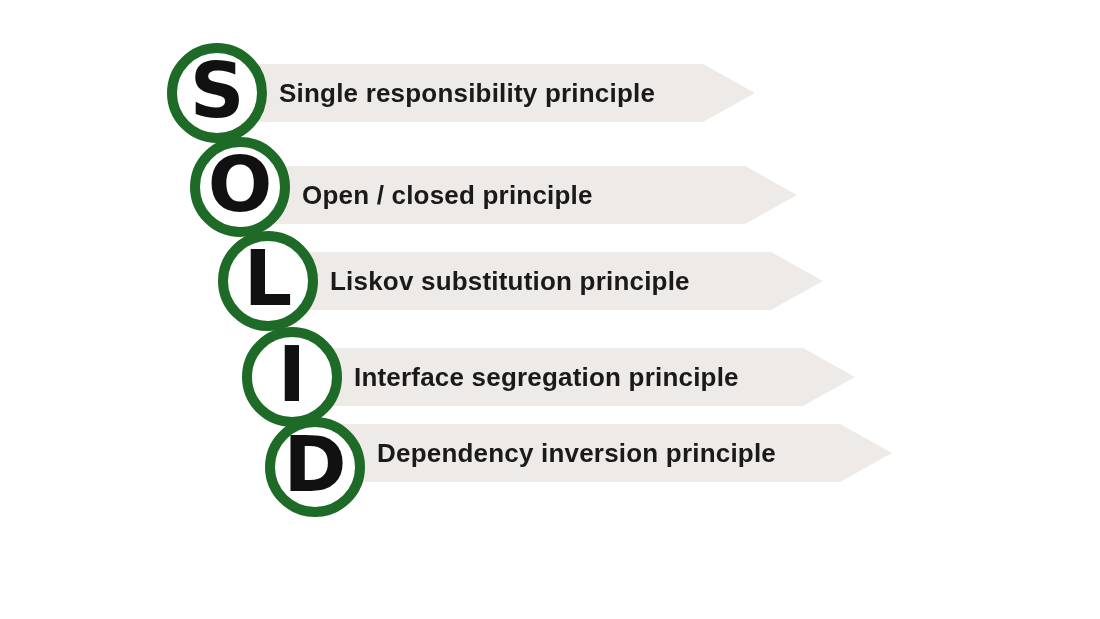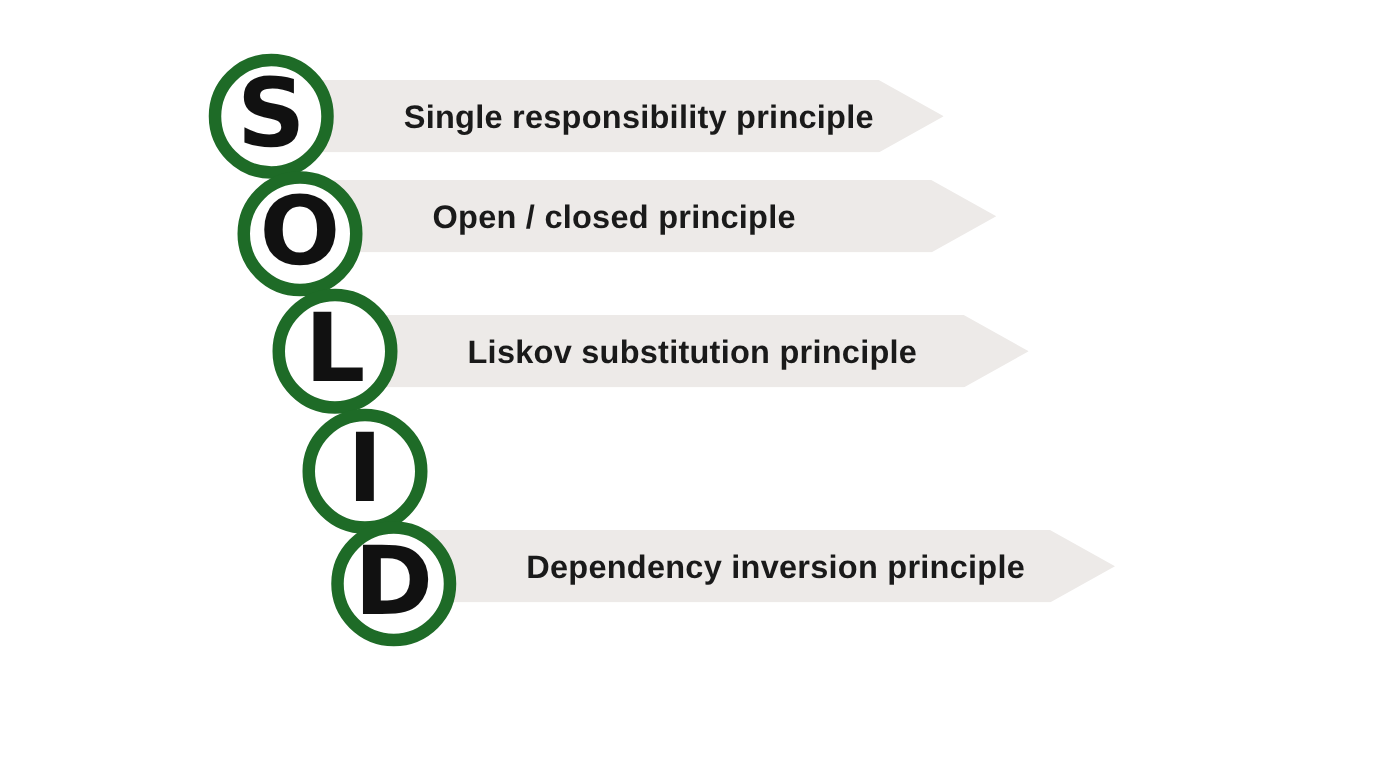--- a/index.html
+++ b/index.html
@@ -27,24 +27,23 @@
     clip-path: polygon(0 0, calc(100% - 52px) 0, 100% 50%, calc(100% - 52px) 100%, 0 100%);
     display: flex;
     align-items: center;
   }
   .banner-label {
     font-weight: bold;
     font-size: 26px;
     color: var(--text);
     letter-spacing: 0.2px;
     white-space: nowrap;
-    margin-left: 44px;
   }
   .b0 { left: 217px; top:  64px; width: 538px; padding-left: 62px; }
-  .b1 { left: 240px; top: 144px; width: 557px; padding-left: 62px; }
+  .b1 { left: 240px; top: 166px; width: 557px; padding-left: 62px; }
   .b2 { left: 268px; top: 252px; width: 555px; padding-left: 62px; text-align: right; }
   .b3 { left: 292px; top: 348px; width: 563px; padding-left: 62px; }
   .b4 { left: 315px; top: 424px; width: 577px; padding-left: 62px; }
   
   .circle {
     position: absolute;
     width: 100px;
     height: 100px;
     border: 10px solid var(--green);
     border-radius: 50%;
@@ -75,20 +74,23 @@
 
   <div class="banner b0">
     <span class="banner-label">Single responsibility principle</span>
   </div>
   <div class="banner b1">
     <span class="banner-label">Open / closed principle</span>
   </div>
   <div class="banner b2">
     <span class="banner-label">Liskov substitution principle</span>
   </div>
+  <div class="banner b3">
+    <span class="banner-label">Interface segregation principle</span>
+  </div>
   <div class="banner b4">
     <span class="banner-label">Dependency inversion principle</span>
   </div>
 
   <div class="circle c0">
     <span class="letter">S</span>
   </div>
   <div class="circle c1">
     <span class="letter">O</span>
   </div>

